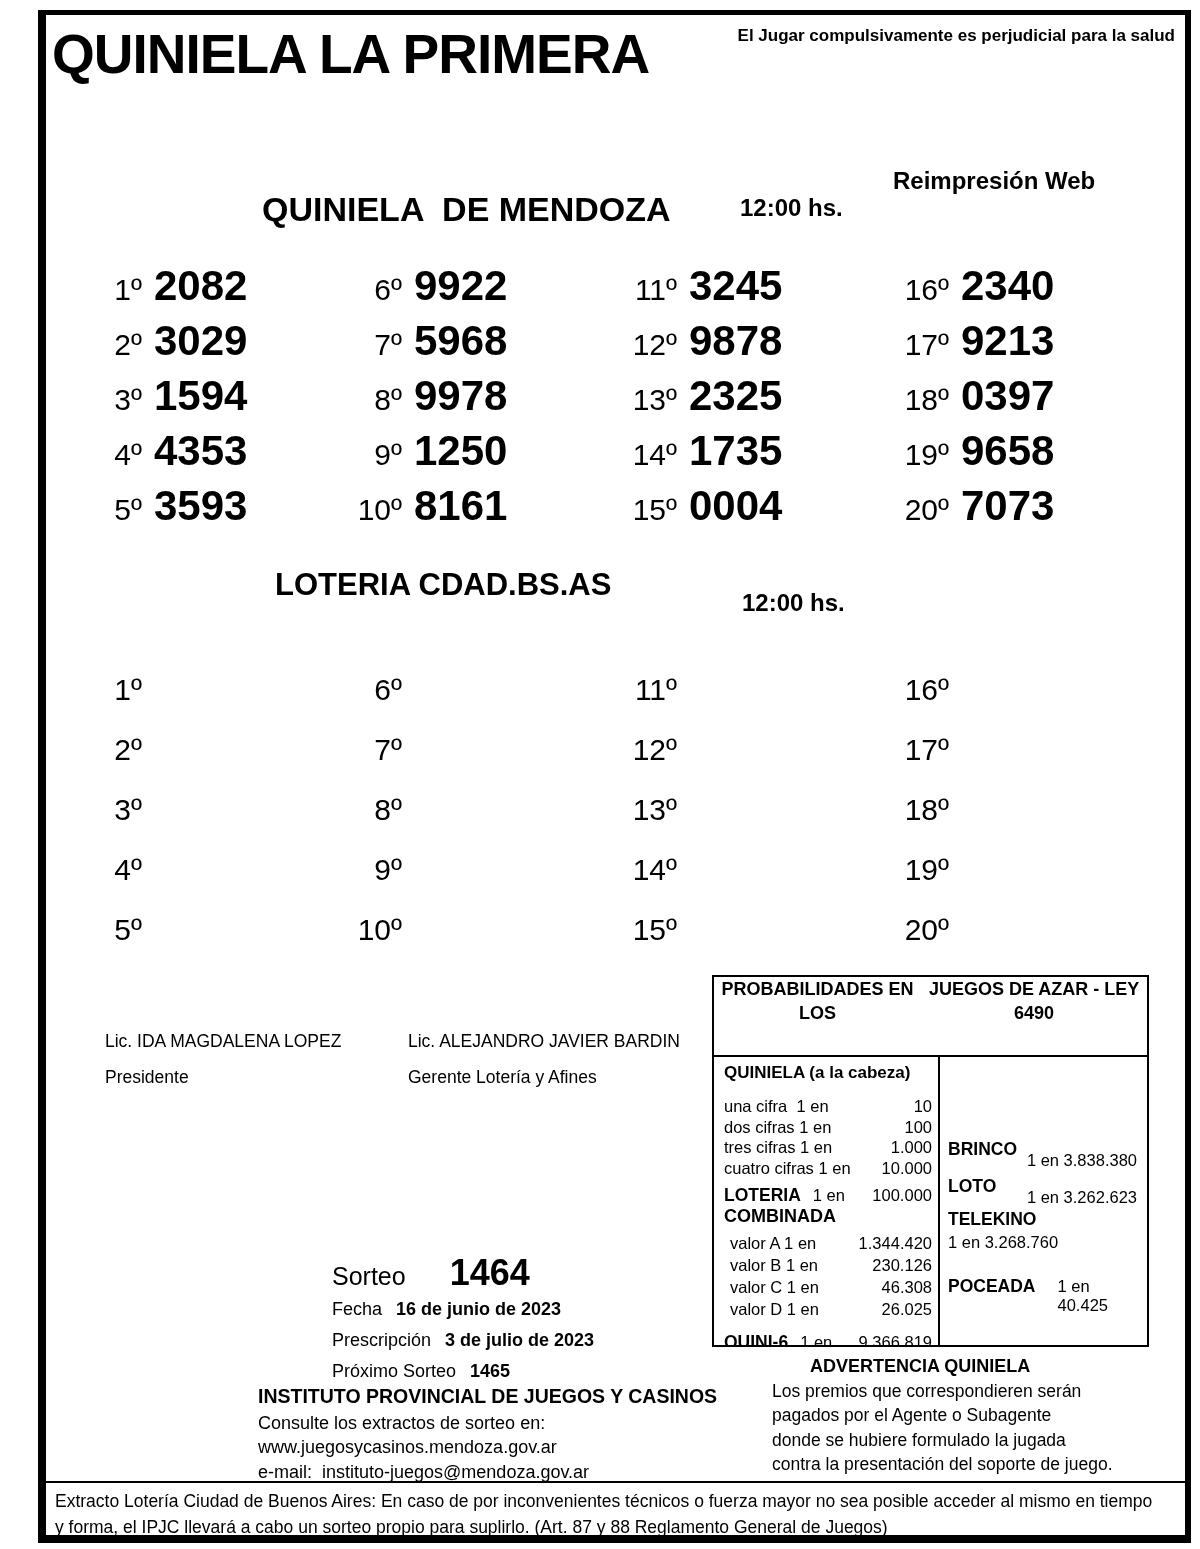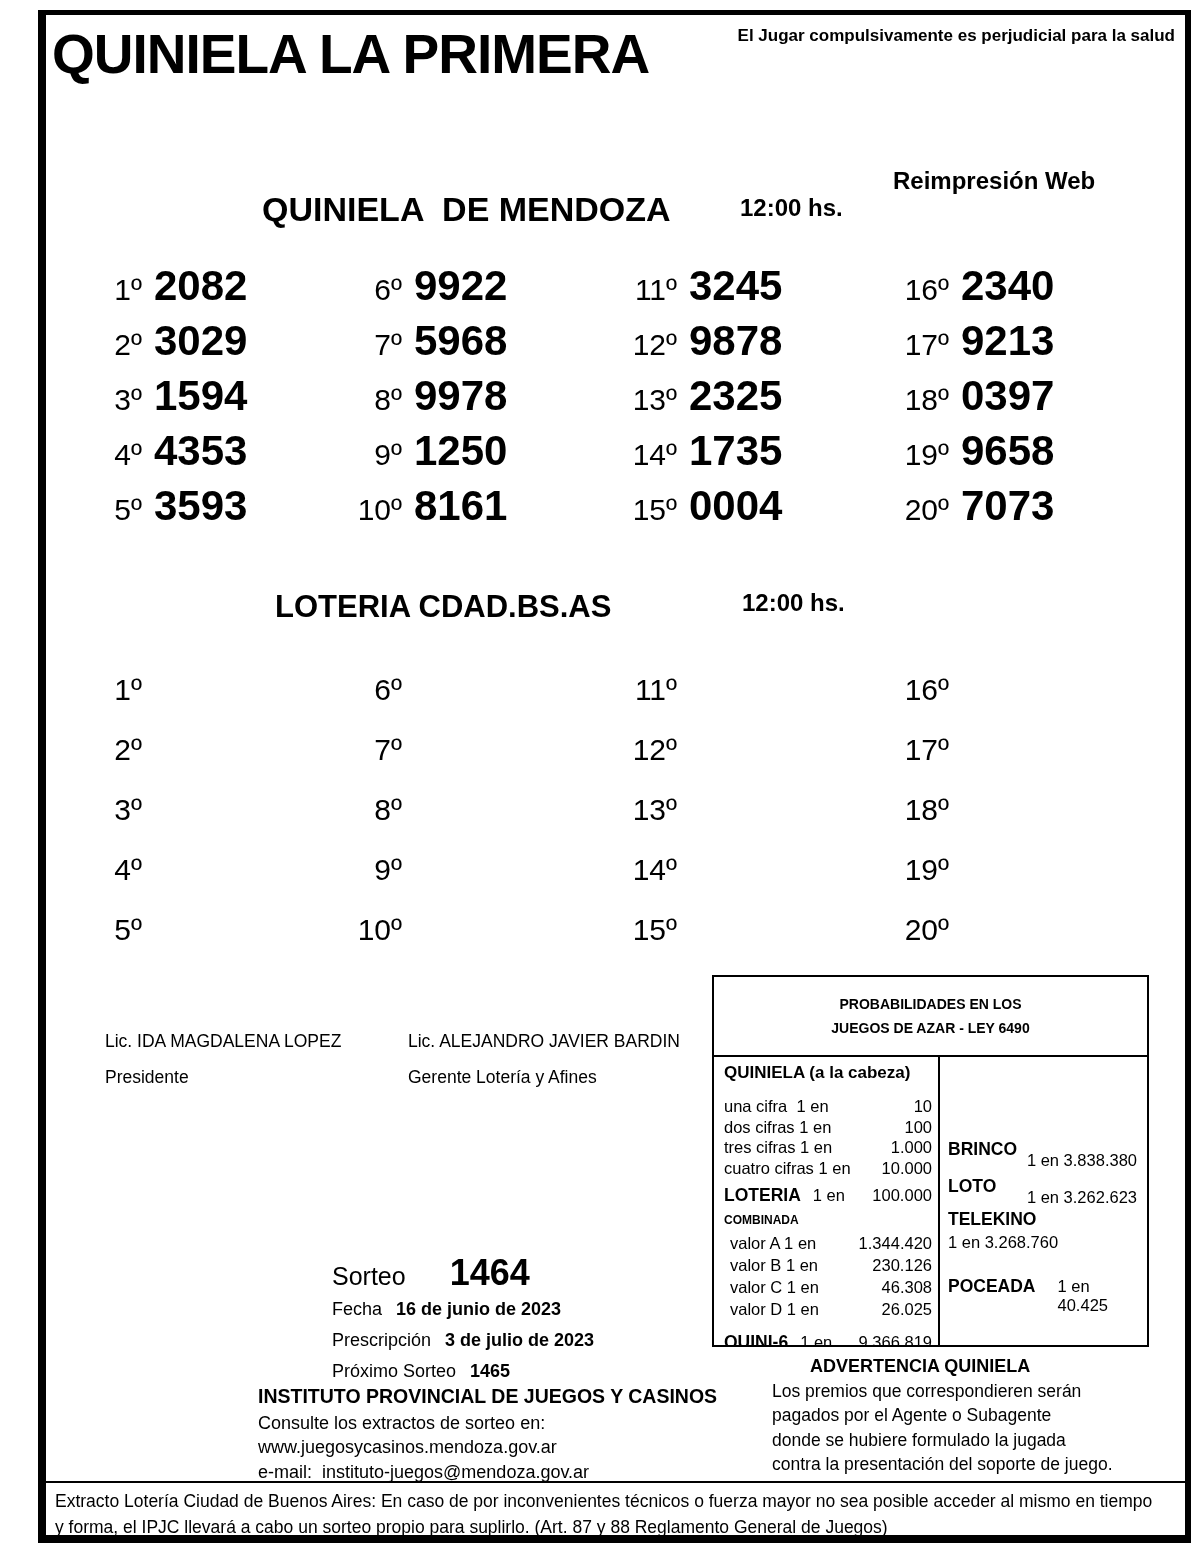--- a/index.html
+++ b/index.html
@@ -17,54 +17,54 @@
   }
 
   
   .main-title{left:52px;top:22px;font-size:55px;font-weight:bold;letter-spacing:-1px;white-space:nowrap;}
   .health-warning{top:26px;right:25px;font-size:17px;font-weight:bold;white-space:nowrap;}
   .reprint{left:893px;top:167px;font-size:24px;font-weight:bold;}
 
   
   .mendoza-title{left:262px;top:190px;font-size:34px;font-weight:bold;white-space:pre;}
   .mendoza-time{left:740px;top:194px;font-size:24px;font-weight:bold;}
-  .bsas-title{left:275px;top:589px;font-size:31px;font-weight:bold;white-space:pre;}
+  .bsas-title{left:275px;top:567px;font-size:31px;font-weight:bold;white-space:pre;}
   .bsas-time{left:742px;top:589px;font-size:24px;font-weight:bold;}
 
   
   .grid{left:80px;width:1040px;}
   .grid-mendoza{top:258px;height:280px;}
   .grid-bsas{top:660px;height:305px;}
   .num-col{position:absolute;top:0;white-space:nowrap;}
   .grid-mendoza .num-row{height:55px;line-height:55px;}
   .grid-bsas .num-row{height:60px;line-height:60px;}
   .pos{display:inline-block;width:62px;text-align:right;font-size:30px;}
   .num{font-size:42px;font-weight:bold;margin-left:12px;}
 
   
   .sig{top:1031px;font-size:17.5px;}
   .sig-1{left:105px;}
   .sig-2{left:408px;}
   .sig .sig-name{margin-bottom:15px;}
 
   
   .prob-box{left:712px;top:975px;width:437px;height:372px;box-sizing:border-box;border:2px solid #000;overflow:hidden;}
-  .prob-header{height:80px;box-sizing:border-box;border-bottom:2px solid #000;display:flex;flex-direction:column;justify-content:center;text-align:center;font-size:14px;font-weight:bold;line-height:24px;}
+  .prob-header{height:80px;box-sizing:border-box;border-bottom:2px solid #000;display:flex;justify-content:center;text-align:center;font-size:18px;font-weight:bold;line-height:24px;}
   .prob-body{display:flex;height:288px;}
   .prob-left{width:226px;box-sizing:border-box;border-right:2px solid #000;padding:6px 6px 0 10px;}
   .prob-right{flex:1;padding:0 10px 0 8px;}
   .q-head{font-size:17px;font-weight:bold;margin-bottom:13px;white-space:pre;}
   .p-row{display:flex;font-size:16.5px;line-height:20.5px;}
   .p-row .p-label{white-space:pre;}
   .p-row .p-value{margin-left:auto;}
   .g-row{display:flex;font-size:16.5px;line-height:21px;margin-top:7px;}
   .g-row .g-name{font-weight:bold;font-size:17.5px;}
   .g-row .g-mid{margin-left:12px;}
   .g-row .p-value{margin-left:auto;}
-  .comb-head{font-size:12px;font-weight:bold;margin-top:7px;}
+  .comb-head{font-size:18px;font-weight:bold;}
   .comb-rows{margin-top:5px;padding-left:6px;}
   .comb-rows .p-row{line-height:22px;}
   .quini-row{margin-top:12px;}
   .game{font-size:16.5px;}
   .game .g-name{font-weight:bold;font-size:17.5px;}
   .game-offset{display:flex;align-items:flex-start;}
   .game-offset .g-val{margin-left:auto;margin-top:12px;}
   .game-below .g-val{display:block;text-align:left;margin-top:3px;}
   .game-inline{display:flex;align-items:baseline;}
   .game-inline .g-val{margin-left:22px;}

